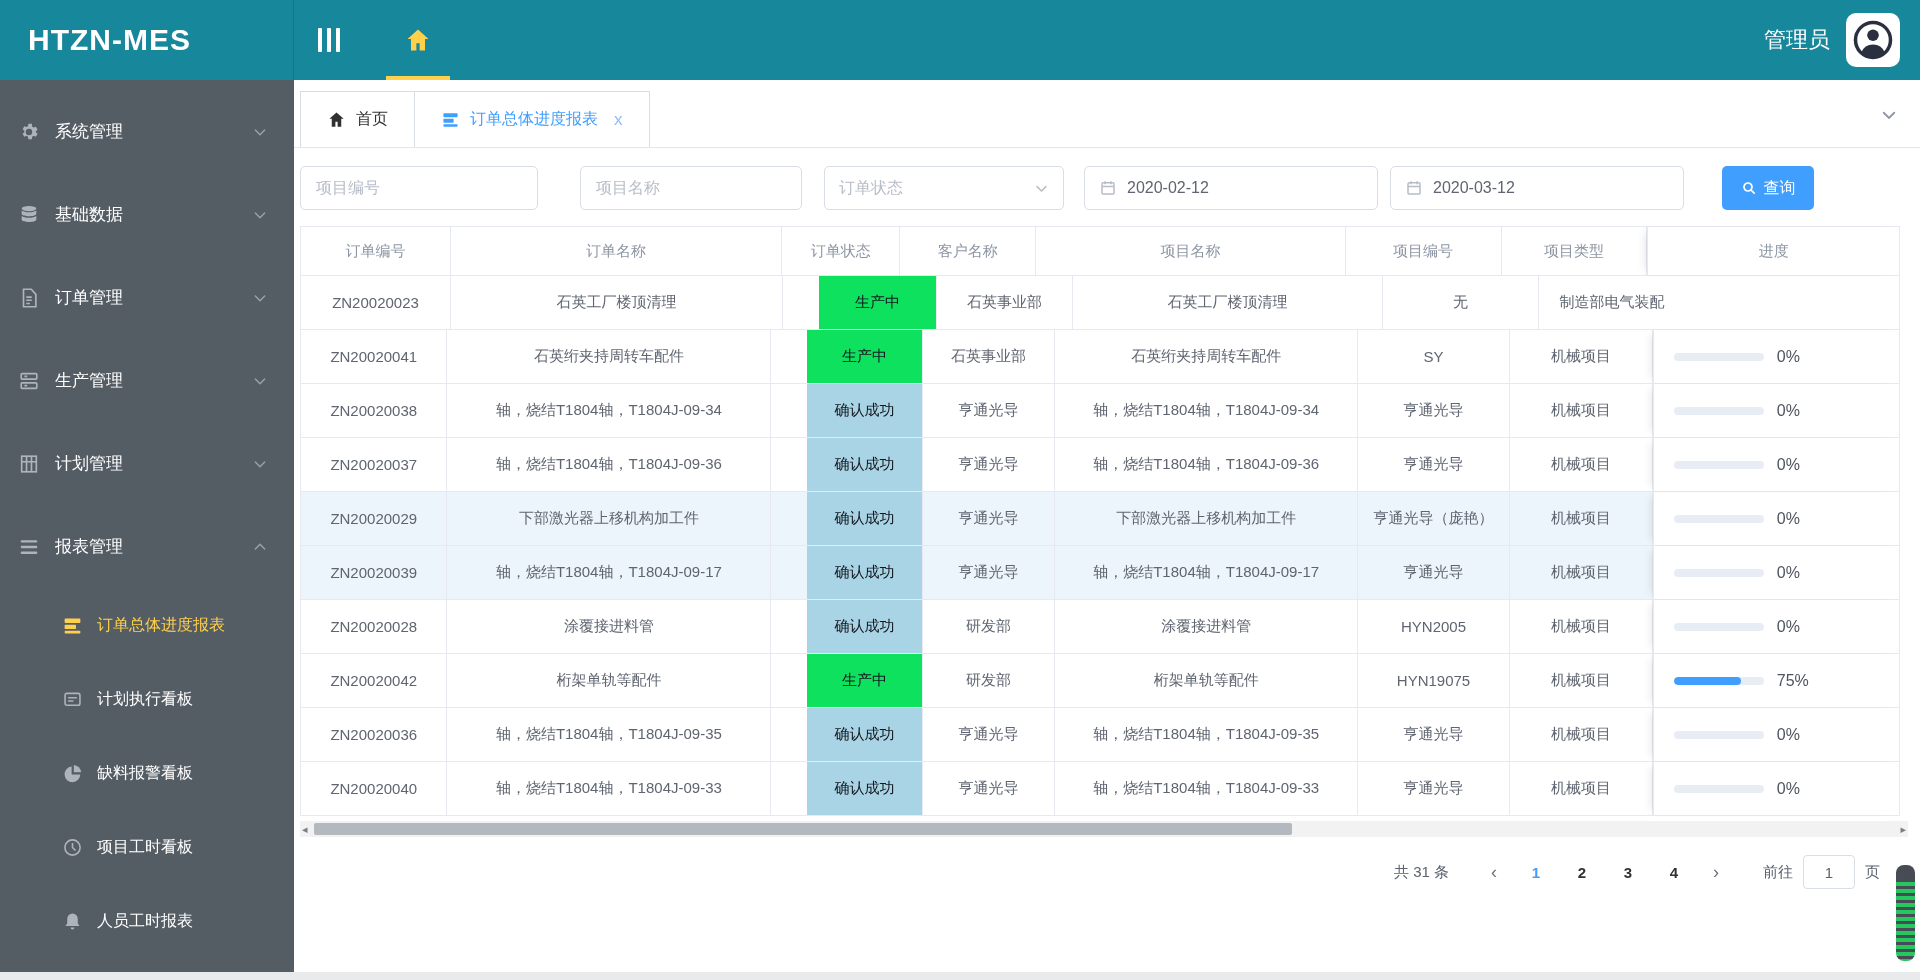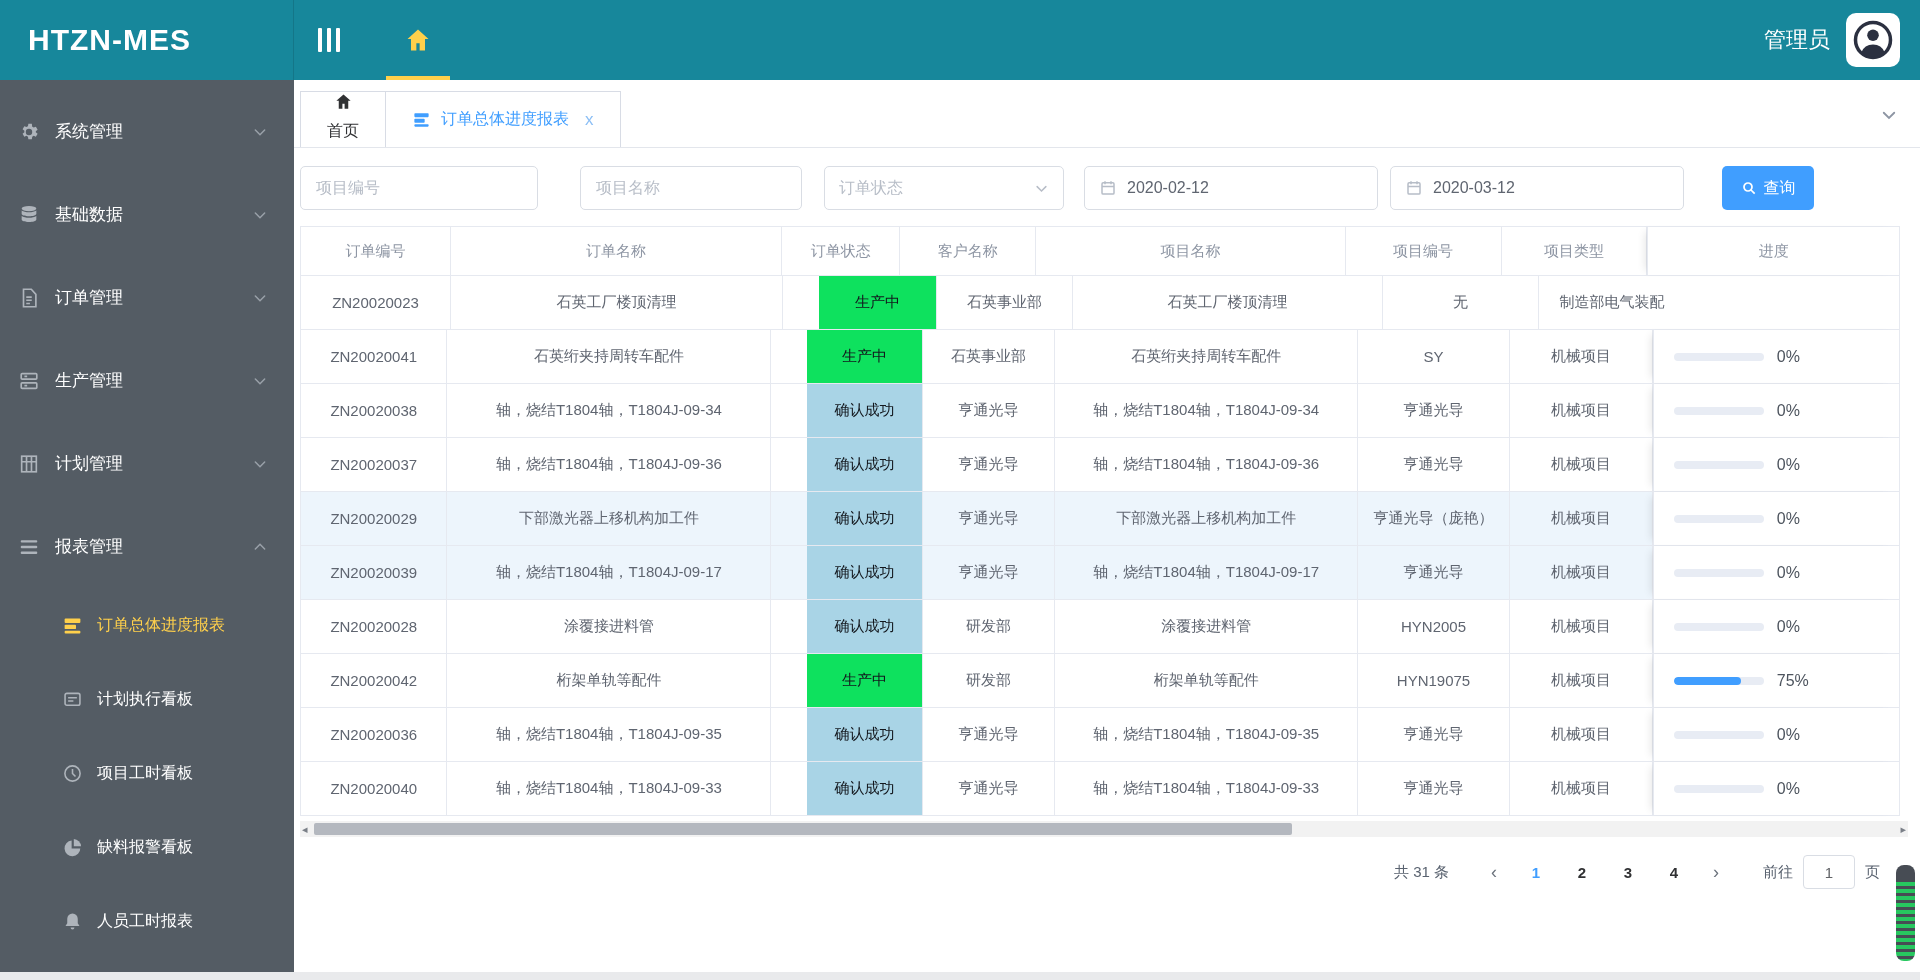--- a/index.html
+++ b/index.html
@@ -38,21 +38,21 @@
   .menu-item .chev{margin-left:auto;width:16px;height:16px;color:#9aa1a9;}
   .sub-item{height:74px;display:flex;align-items:center;padding-left:62px;color:#fff;font-size:16px;cursor:pointer;}
   .sub-item .mi{width:21px;height:21px;margin-right:14px;color:#aeb4bb;flex:none;}
   .sub-item.active{color:var(--yellow);}
   .sub-item.active .mi{color:var(--yellow);}
   
   .main{position:absolute;left:294px;top:80px;width:1626px;height:900px;background:#fff;}
   .tabbar{height:68px;border-bottom:1px solid #e3e6ec;display:flex;align-items:flex-end;position:relative;}
   .tab{height:56px;border:1px solid #d8dce5;border-bottom:none;background:#fff;display:flex;align-items:center;padding:0 26px;font-size:16px;color:#303133;cursor:pointer;gap:10px;}
   .tab + .tab{border-left:none;}
-  .tab:first-child{margin-left:6px;flex-direction:column;}
+  .tab:first-child{margin-left:6px;}
   .tab .tic{width:19px;height:19px;color:#303133;}
   .tab.active{color:var(--accent);}
   .tab.active .tic{color:var(--accent);}
   .tab .close{font-size:17px;color:#8cbff5;margin-left:6px;cursor:pointer;}
   .tabs-chev{position:absolute;right:22px;top:26px;width:18px;height:18px;color:#8d95a3;cursor:pointer;}
   
   .filterbar{margin:18px 0 0 6px;display:flex;align-items:center;}
   .f-box{height:44px;border:1px solid #d9dde4;border-radius:5px;background:#fff;display:flex;align-items:center;padding:0 14px;font-size:16px;color:#5f6570;}
   input.f-text{height:44px;border:1px solid #d9dde4;border-radius:5px;padding:0 15px;font-size:16px;color:#5f6570;outline:none;font-family:inherit;}
   input.f-text::placeholder{color:#b7bdc7;}
@@ -229,35 +229,35 @@
       <span class="mi">
         <svg viewBox="0 0 24 24" fill="none" stroke="currentColor" stroke-width="1.8">
           <rect x="3.5" y="5" width="17" height="13.5" rx="2"></rect>
           <path d="M7 10h10M7 13.8h6"></path>
         </svg>
       </span>
       <span>计划执行看板</span>
     </div>
     <div class="sub-item">
       <span class="mi">
+        <svg viewBox="0 0 24 24" fill="currentColor">
+          <path d="M11 4a9 9 0 1 0 9.9 9H11z"></path>
+          <path d="M13.5 2.2a9 9 0 0 1 8.3 8.3h-8.3z"></path>
+        </svg>
+      </span>
+      <span>缺料报警看板</span>
+    </div>
+    <div class="sub-item">
+      <span class="mi">
         <svg viewBox="0 0 24 24" fill="none" stroke="currentColor" stroke-width="1.8">
           <circle cx="12" cy="12" r="8.7"></circle>
           <path d="M12 6.8v5.2l3.4 3.4"></path>
         </svg>
       </span>
       <span>项目工时看板</span>
-    </div>
-    <div class="sub-item">
-      <span class="mi">
-        <svg viewBox="0 0 24 24" fill="currentColor">
-          <path d="M11 4a9 9 0 1 0 9.9 9H11z"></path>
-          <path d="M13.5 2.2a9 9 0 0 1 8.3 8.3h-8.3z"></path>
-        </svg>
-      </span>
-      <span>缺料报警看板</span>
     </div>
     <div class="sub-item">
       <span class="mi">
         <svg viewBox="0 0 24 24" fill="currentColor">
           <path d="M12 2.8a6 6 0 0 0-6 6v5.2l-2 3h16l-2-3V8.8a6 6 0 0 0-6-6z"></path>
           <path d="M9.8 18.8a2.2 2.2 0 0 0 4.4 0z"></path>
         </svg>
       </span>
       <span>人员工时报表</span>
     </div>

